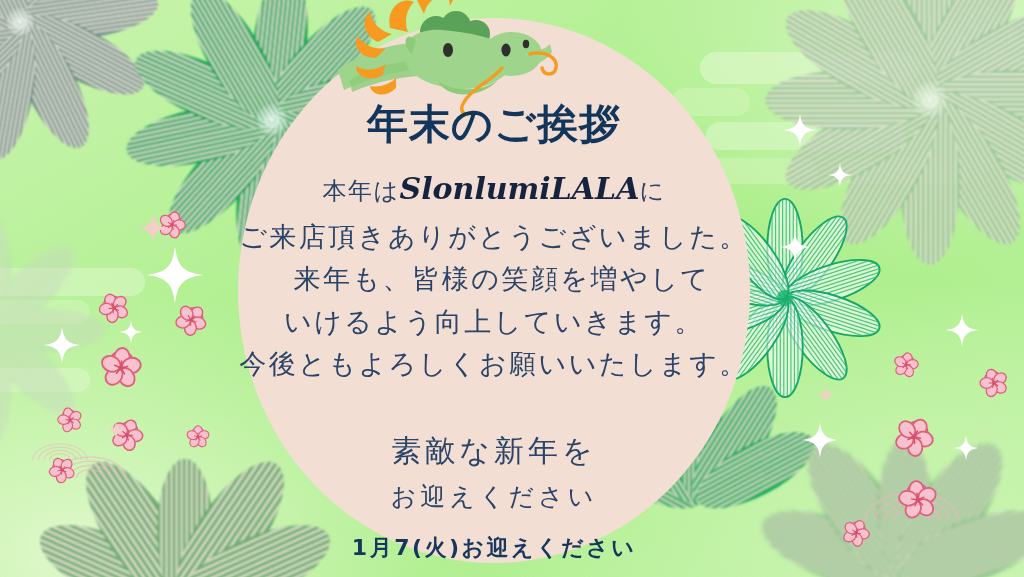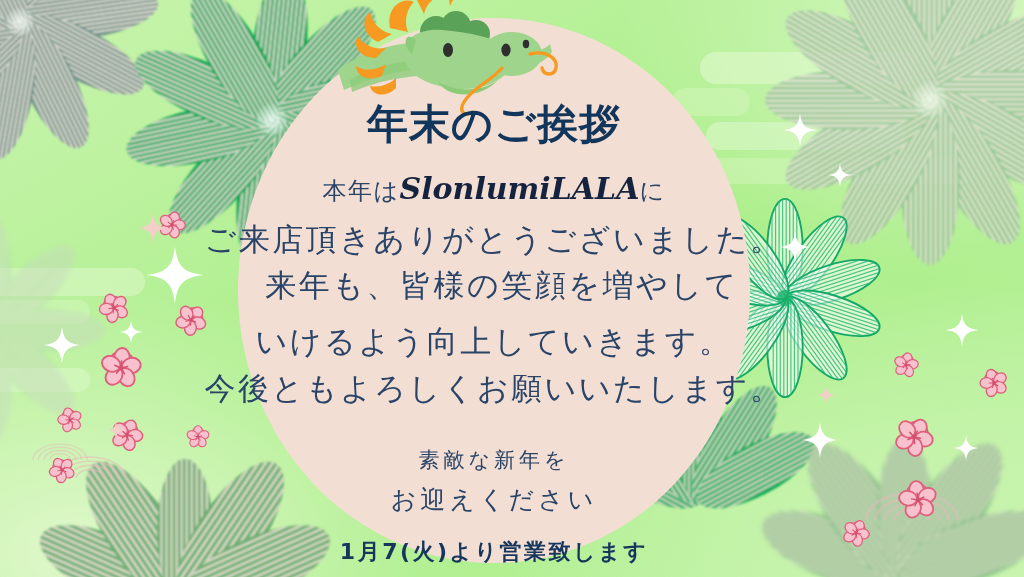--- a/index.html
+++ b/index.html
@@ -29,34 +29,34 @@
     display:flex;flex-direction:column;align-items:center;
     color:#16365c;text-align:center;
   }
   #title{
     font-family:"DejaVu Sans","Liberation Sans",sans-serif;
     font-weight:bold;font-size:41px;letter-spacing:1px;
     margin-top:86px;color:#12365b;line-height:1;
   }
   .body-line{
     font-family:"Liberation Serif","DejaVu Serif",serif;
-    font-size:31px;color:#2a4468;line-height:1.22;
+    font-size:27px;color:#2a4468;line-height:1.22;
     letter-spacing:2.0px;white-space:nowrap;
   }
   .l1{margin-top:26px;font-size:24px;letter-spacing:1.5px;}
   .brand{
     font-family:"DejaVu Serif","Liberation Serif",serif;
     font-style:italic;font-weight:bold;font-size:30px;letter-spacing:0px;
     color:#16233e;
   }
   .l2{margin-top:13px;letter-spacing:2.5px;}
   .l3{margin-top:9px;letter-spacing:2.5px;margin-left:16px;}
-  .l4{margin-top:18px;letter-spacing:2.5px;}
+  .l4{margin-top:11px;letter-spacing:2.5px;}
   .l5{margin-top:9px;letter-spacing:2.5px;}
-  .l6{margin-top:40px;font-size:21px;letter-spacing:4px;}
+  .l6{margin-top:52px;font-size:30px;letter-spacing:4px;}
   .l7{margin-top:12px;font-size:25px;letter-spacing:4px;text-align:center;}
   #open-date{
     margin-top:21px;
     font-family:"DejaVu Sans","Liberation Sans",sans-serif;
     font-weight:bold;font-size:22px;letter-spacing:2.5px;
     color:#16365c;white-space:nowrap;
   }
 </style>
 </head>
 <body>
@@ -376,16 +376,16 @@
     </div>
 
     <div class="body-line l2">ご来店頂きありがとうございました。</div>
     <div class="body-line l3">来年も、皆様の笑顔を増やして</div>
     <div class="body-line l4">いけるよう向上していきます。</div>
     <div class="body-line l5">今後ともよろしくお願いいたします。</div>
 
     <div class="body-line l6">素敵な新年を</div>
     <div class="body-line l7">お迎えください</div>
 
-    <div id="open-date">1月7(火)より営業致します</div>
+    <div id="open-date">1月7(火)お迎えください</div>
   </div>
 
 </div>
 
 </body></html>

